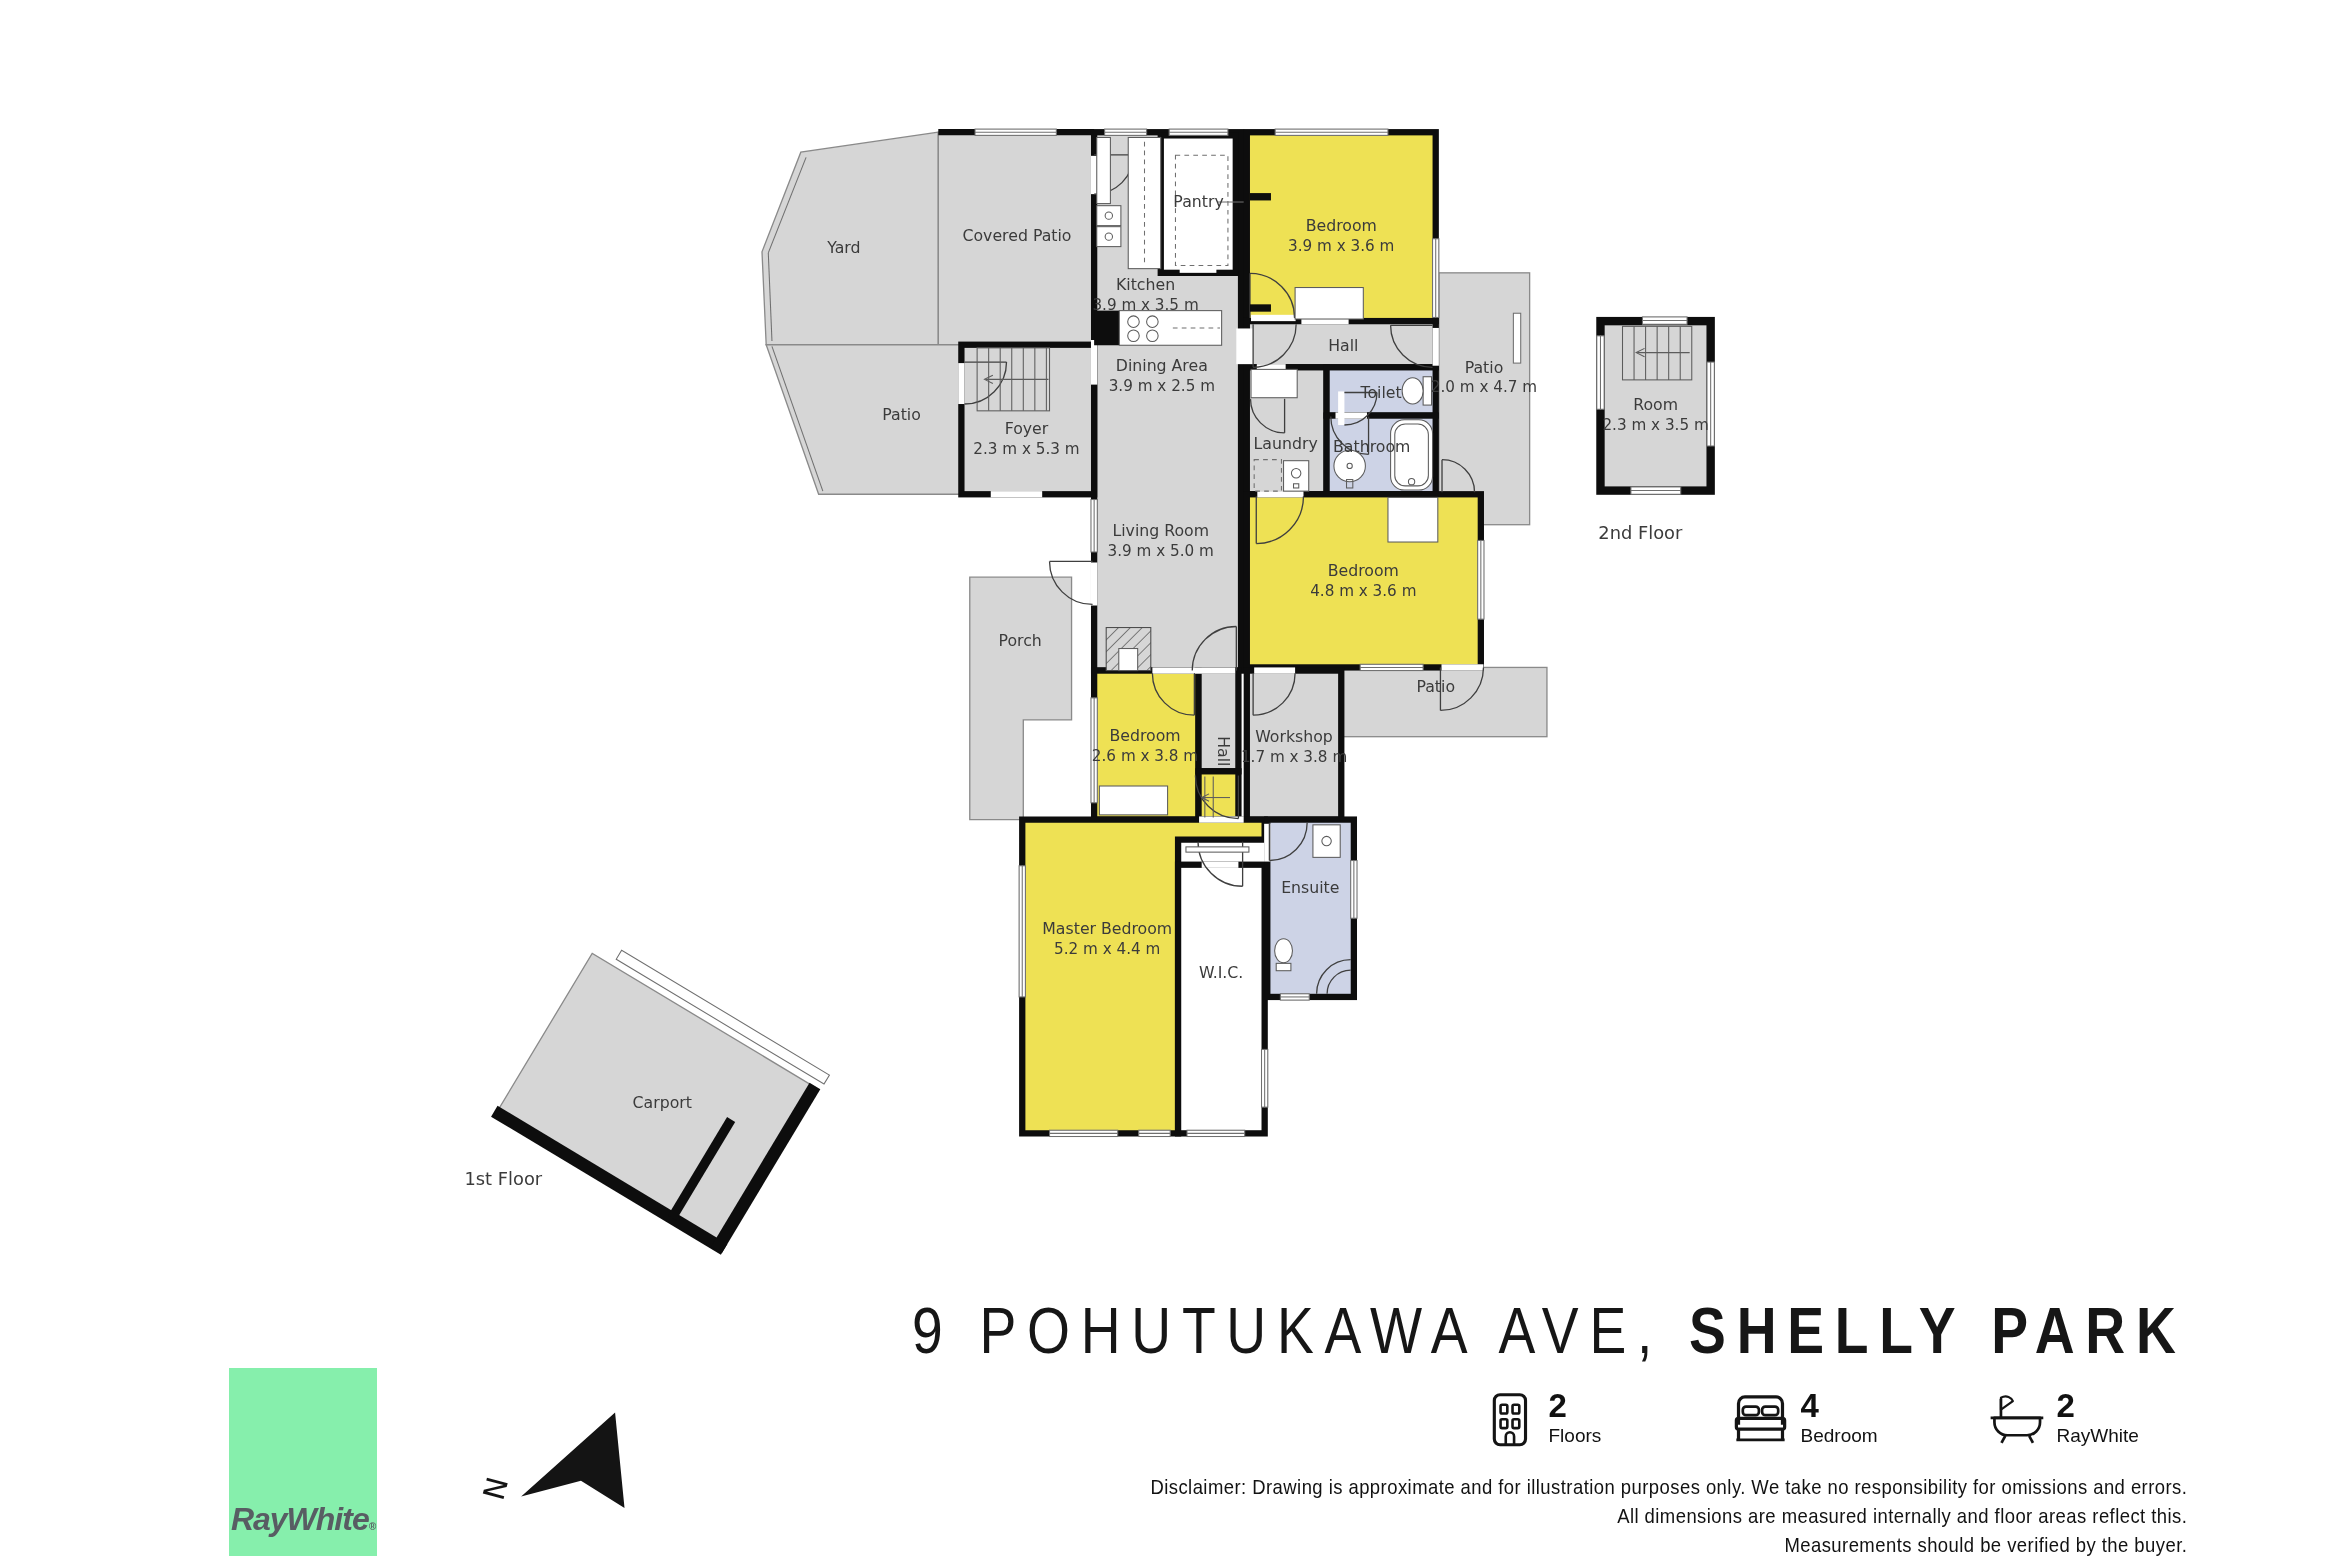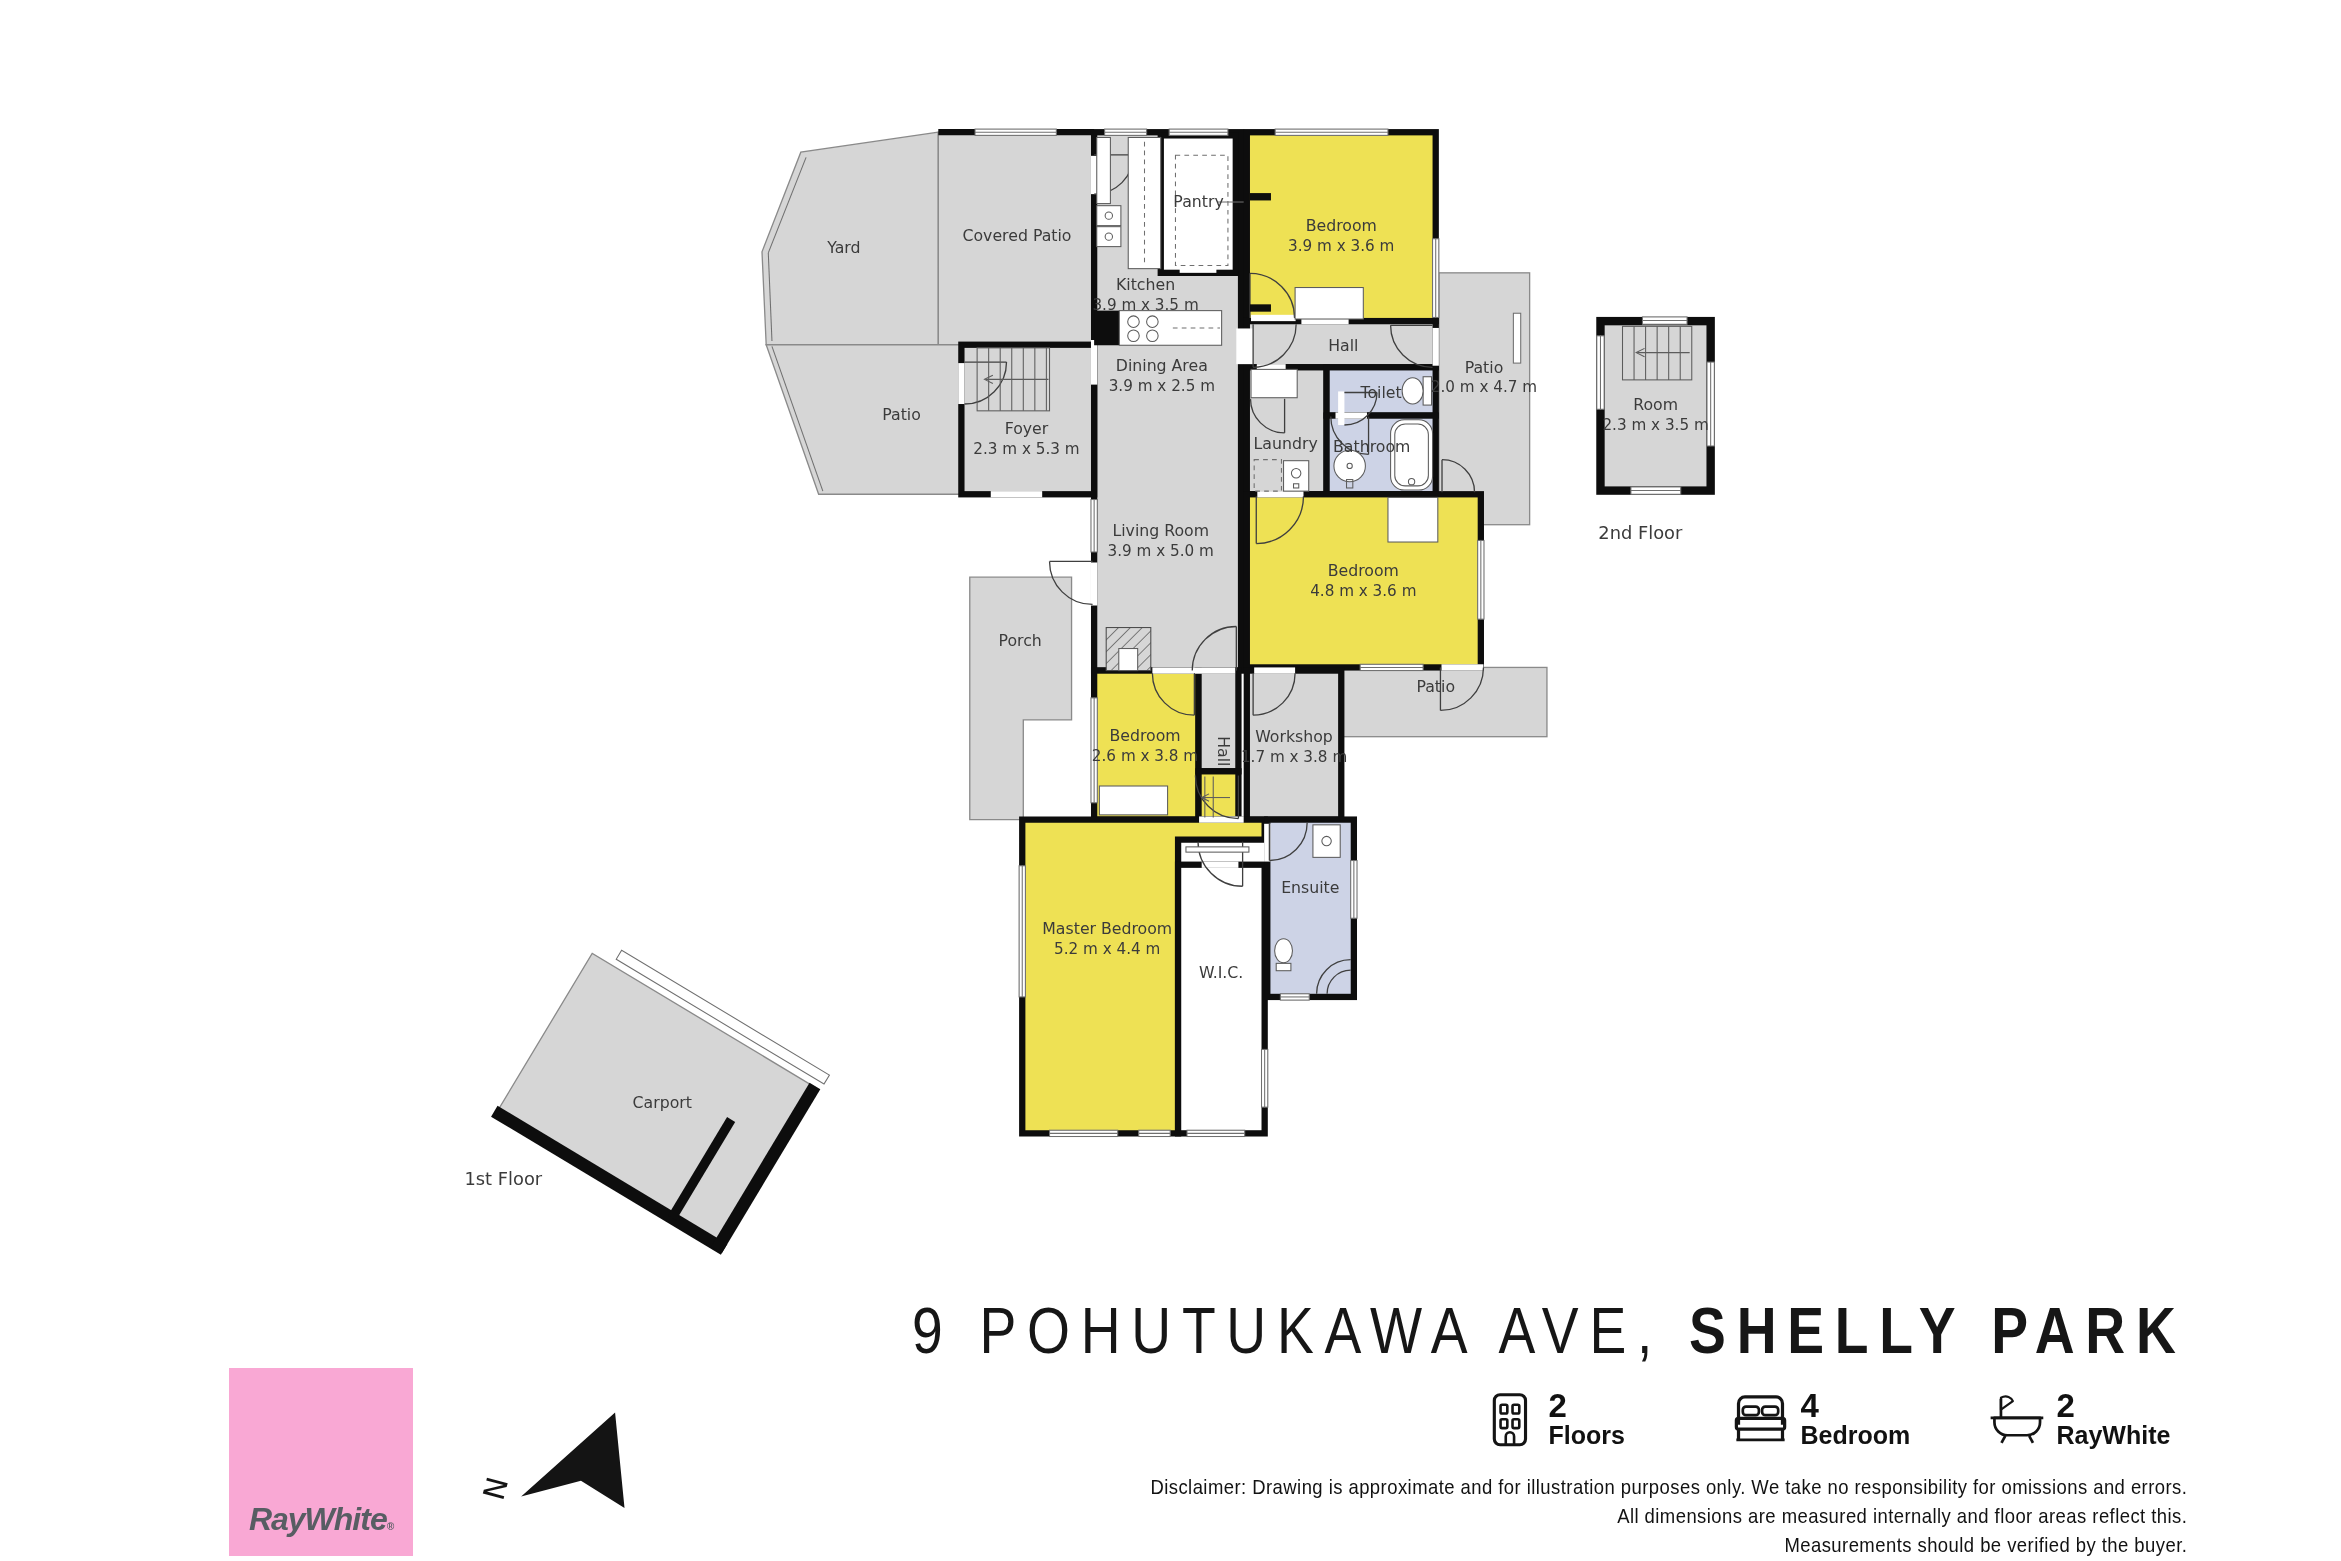--- a/index.html
+++ b/index.html
@@ -35,32 +35,32 @@
   .title{position:absolute;top:1297px;right:155px;white-space:nowrap;
          transform:scaleX(0.85);transform-origin:100% 50%;
          font-size:65px;letter-spacing:12.6px;color:#161616;font-weight:400;line-height:68px;}
   .title .bold{font-weight:700;}
 
   
   .stat{position:absolute;top:1391px;display:flex;align-items:flex-start;gap:10.5px;color:#111;}
   .stat svg{display:block;}
   .stat .txt{display:flex;flex-direction:column;}
   .stat .num{font-size:33px;font-weight:700;line-height:30px;}
-  .stat .lab{font-size:25px;font-weight:700;line-height:29px;}
+  .stat .lab{font-size:19px;font-weight:400;line-height:29px;}
   #stat-floors{left:1486px;}
   #stat-bedrooms{left:1731px;}
   #stat-bathrooms{left:1989px;}
 
   
   .disclaimer{position:absolute;top:1472px;right:155px;text-align:right;
               transform:scaleX(0.88);transform-origin:100% 0;
               font-size:21px;line-height:29px;letter-spacing:0.5px;color:#121212;white-space:nowrap;}
 
   
-  .logo{position:absolute;left:229px;top:1368px;width:184px;height:188px;background:#f9a8d4;
+  .logo{position:absolute;left:229px;top:1368px;width:148px;height:188px;background:#86efac;
         display:flex;align-items:flex-end;justify-content:center;}
   .logo .brand{font-size:32px;font-weight:700;font-style:italic;color:#585d63;
                letter-spacing:-1px;margin-bottom:18px;white-space:nowrap;}
   .logo .mark{font-size:10px;font-style:italic;vertical-align:baseline;}
 </style>
 </head>
 <body>
 
 <svg id="plan-svg" width="2342" height="1561" viewBox="0 0 4463 2975">
   <defs>

